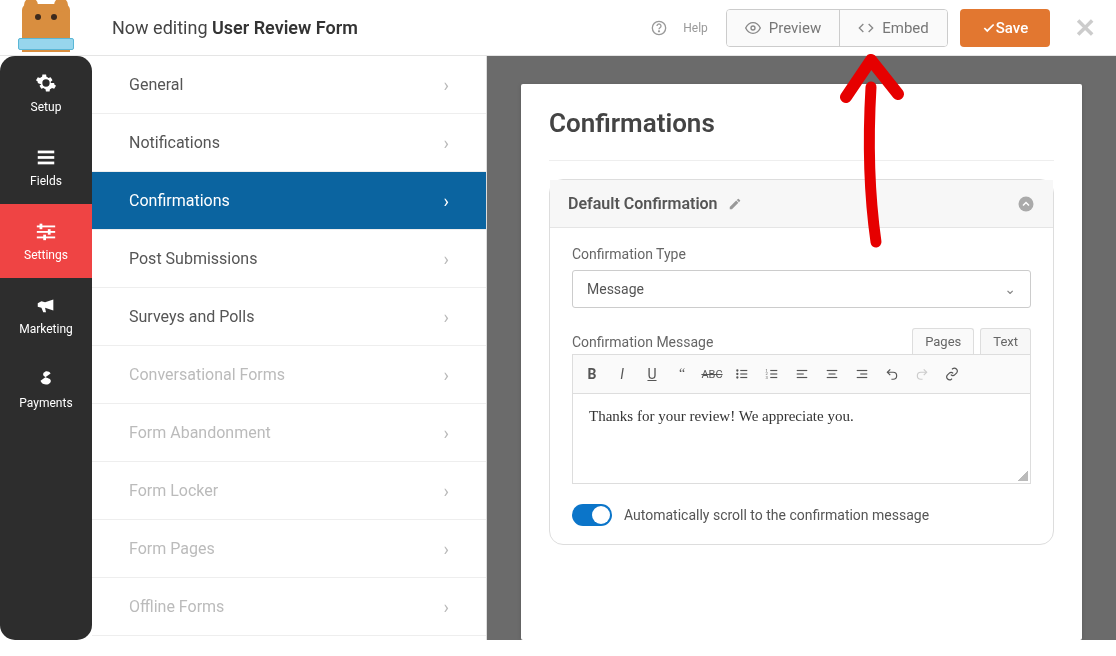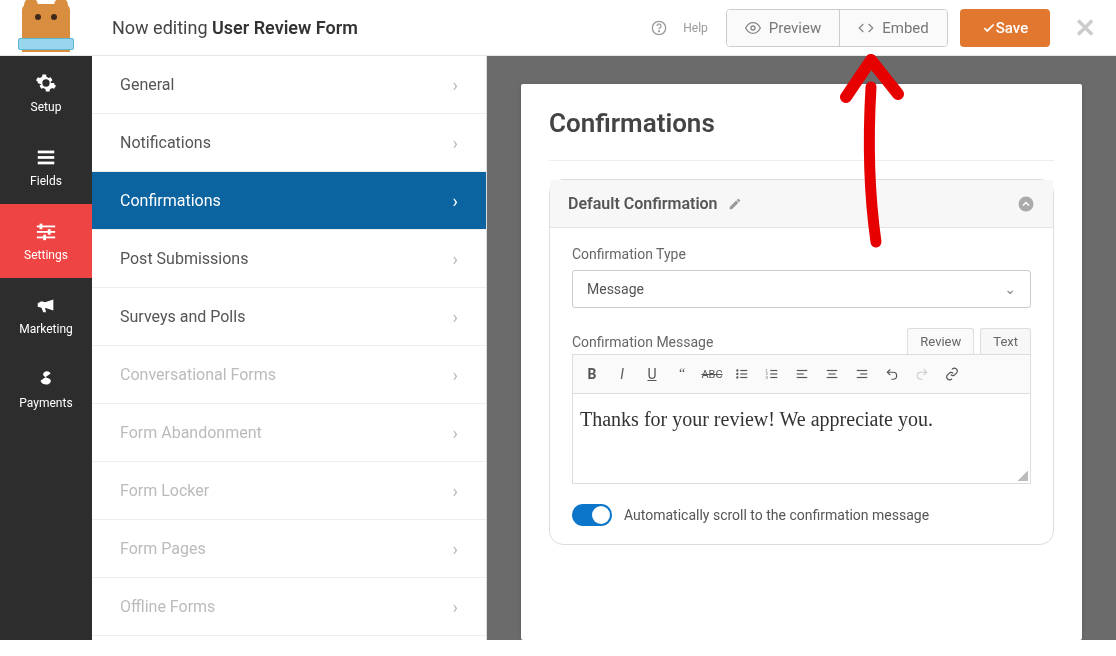--- a/index.html
+++ b/index.html
@@ -24,28 +24,28 @@
   .btn-grp { display:flex; border:1px solid #ccc; border-radius:4px; overflow:hidden; }
   .btn-grp .tb-btn { padding:9px 18px; background:#fafafa; color:#777; font-size:15px; display:flex; align-items:center; gap:8px; cursor:pointer; }
   .btn-grp .tb-btn + .tb-btn { border-left:1px solid #ccc; }
   .save-btn { background:#e27730; color:#fff; padding:10px 22px; border-radius:4px; font-size:15px; font-weight:500; display:flex; align-items:center; cursor:pointer; }
   .close-x { color:#ccc; font-size:26px; font-weight:bold; cursor:pointer; margin-left:12px; }
 
   
   .body-wrap { display:flex; height:calc(100% - 72px); }
 
   
-  .dark-sidebar { width:92px; background:#2d2d2d; display:flex; flex-direction:column; }
+  .dark-sidebar { width:92px; background:#2d2d2d; display:flex; flex-direction:column;border-radius:15px; }
   .ds-item { color:#fff; font-size:12px; text-align:center; padding:16px 0; cursor:pointer; display:flex; flex-direction:column; align-items:center; gap:6px; }
   .ds-item.active { background:#ef4444; }
   .ds-item svg { width:22px; height:22px; fill:#fff; }
 
   
   .settings-list { width:395px; background:#fff; border-right:1px solid #ddd; overflow:hidden;}
-  .sl-item { padding:18px 28px; border-bottom:1px solid #eee; color:#555; font-size:16px; display:flex; align-items:center; justify-content:space-between; cursor:pointer; }
+  .sl-item { padding:18px 37px; border-bottom:1px solid #eee; color:#555; font-size:16px; display:flex; align-items:center; justify-content:space-between; cursor:pointer; }
   .sl-item.active { background:#0b64a0; color:#fff; }
   .sl-item.disabled { color:#bbb; }
   .sl-item .chev { color:#bbb; font-size:18px; }
   .sl-item.active .chev { color:#fff; }
 
   
   .main-area { flex:1; background:#6b6b6b; padding:28px 34px 0 34px; overflow:hidden; }
   .panel { background:#fff; border-radius:2px; padding:24px 28px 40px 28px; height:100%; box-shadow:0 1px 4px rgba(0,0,0,.15); position:relative;}
 
   .panel-head { display:flex; justify-content:space-between; align-items:center; padding-bottom:22px; border-bottom:1px solid #eee;}
@@ -62,21 +62,21 @@
 
   .editor-head { display:flex; justify-content:space-between; align-items:end; }
   .ed-tabs { display:flex; gap:6px; }
   .ed-tab { border:1px solid #ddd; border-bottom:none; padding:5px 12px; font-size:13px; color:#666; background:#f7f7f7; cursor:pointer; border-radius:3px 3px 0 0;}
   .ed-tab.active { background:#fafafa; }
 
   .editor-toolbar { border:1px solid #ddd; border-top:1px solid #ddd; background:#fafafa; padding:6px 6px; display:flex; gap:4px; }
   .et-btn { width:26px; height:26px; display:flex; align-items:center; justify-content:center; color:#555; font-size:14px; cursor:pointer; border-radius:2px; }
   .et-btn.disabled { color:#bbb; }
 
-  .editor-content { border:1px solid #ddd; border-top:none; padding:14px 7px; min-height:90px; font-family:Georgia, serif; font-size:20px; color:#333; resize:vertical; position:relative;}
+  .editor-content { border:1px solid #ddd; border-top:none; padding:14px 16px; min-height:90px; font-family:Georgia, serif; font-size:15px; color:#333; resize:vertical; position:relative;}
   .editor-content .resizer { position:absolute; right:2px; bottom:2px; width:10px; height:10px; background:linear-gradient(135deg, transparent 50%, #bbb 50%);}
 
   .toggle-row { display:flex; align-items:center; gap:12px; margin-top:20px; font-size:14px; color:#555; }
   .toggle { width:40px; height:22px; background:#0b75c9; border-radius:11px; position:relative; cursor:pointer;}
   .toggle .knob { position:absolute; right:2px; top:2px; width:18px; height:18px; background:#fff; border-radius:50%; }
 
   
   .red-arrow { position:absolute; top:52px; left:826px; pointer-events:none; z-index:10;}
 
 </style>
@@ -240,21 +240,21 @@
         <div class="card-body">
           <label class="field-label">Confirmation Type</label>
           <div class="select-box">
             <span>Message</span>
             <span style="color:#888;">⌄</span>
           </div>
 
           <div class="editor-head">
             <label class="field-label" style="margin-bottom:4px;">Confirmation Message</label>
             <div class="ed-tabs">
-              <div class="ed-tab active">Review</div>
+              <div class="ed-tab active">Pages</div>
               <div class="ed-tab">Text</div>
             </div>
           </div>
 
           <div class="editor-toolbar">
             <div class="et-btn">
                 <b>B</b>
               </div>
             <div class="et-btn">
                 <i>I</i>

